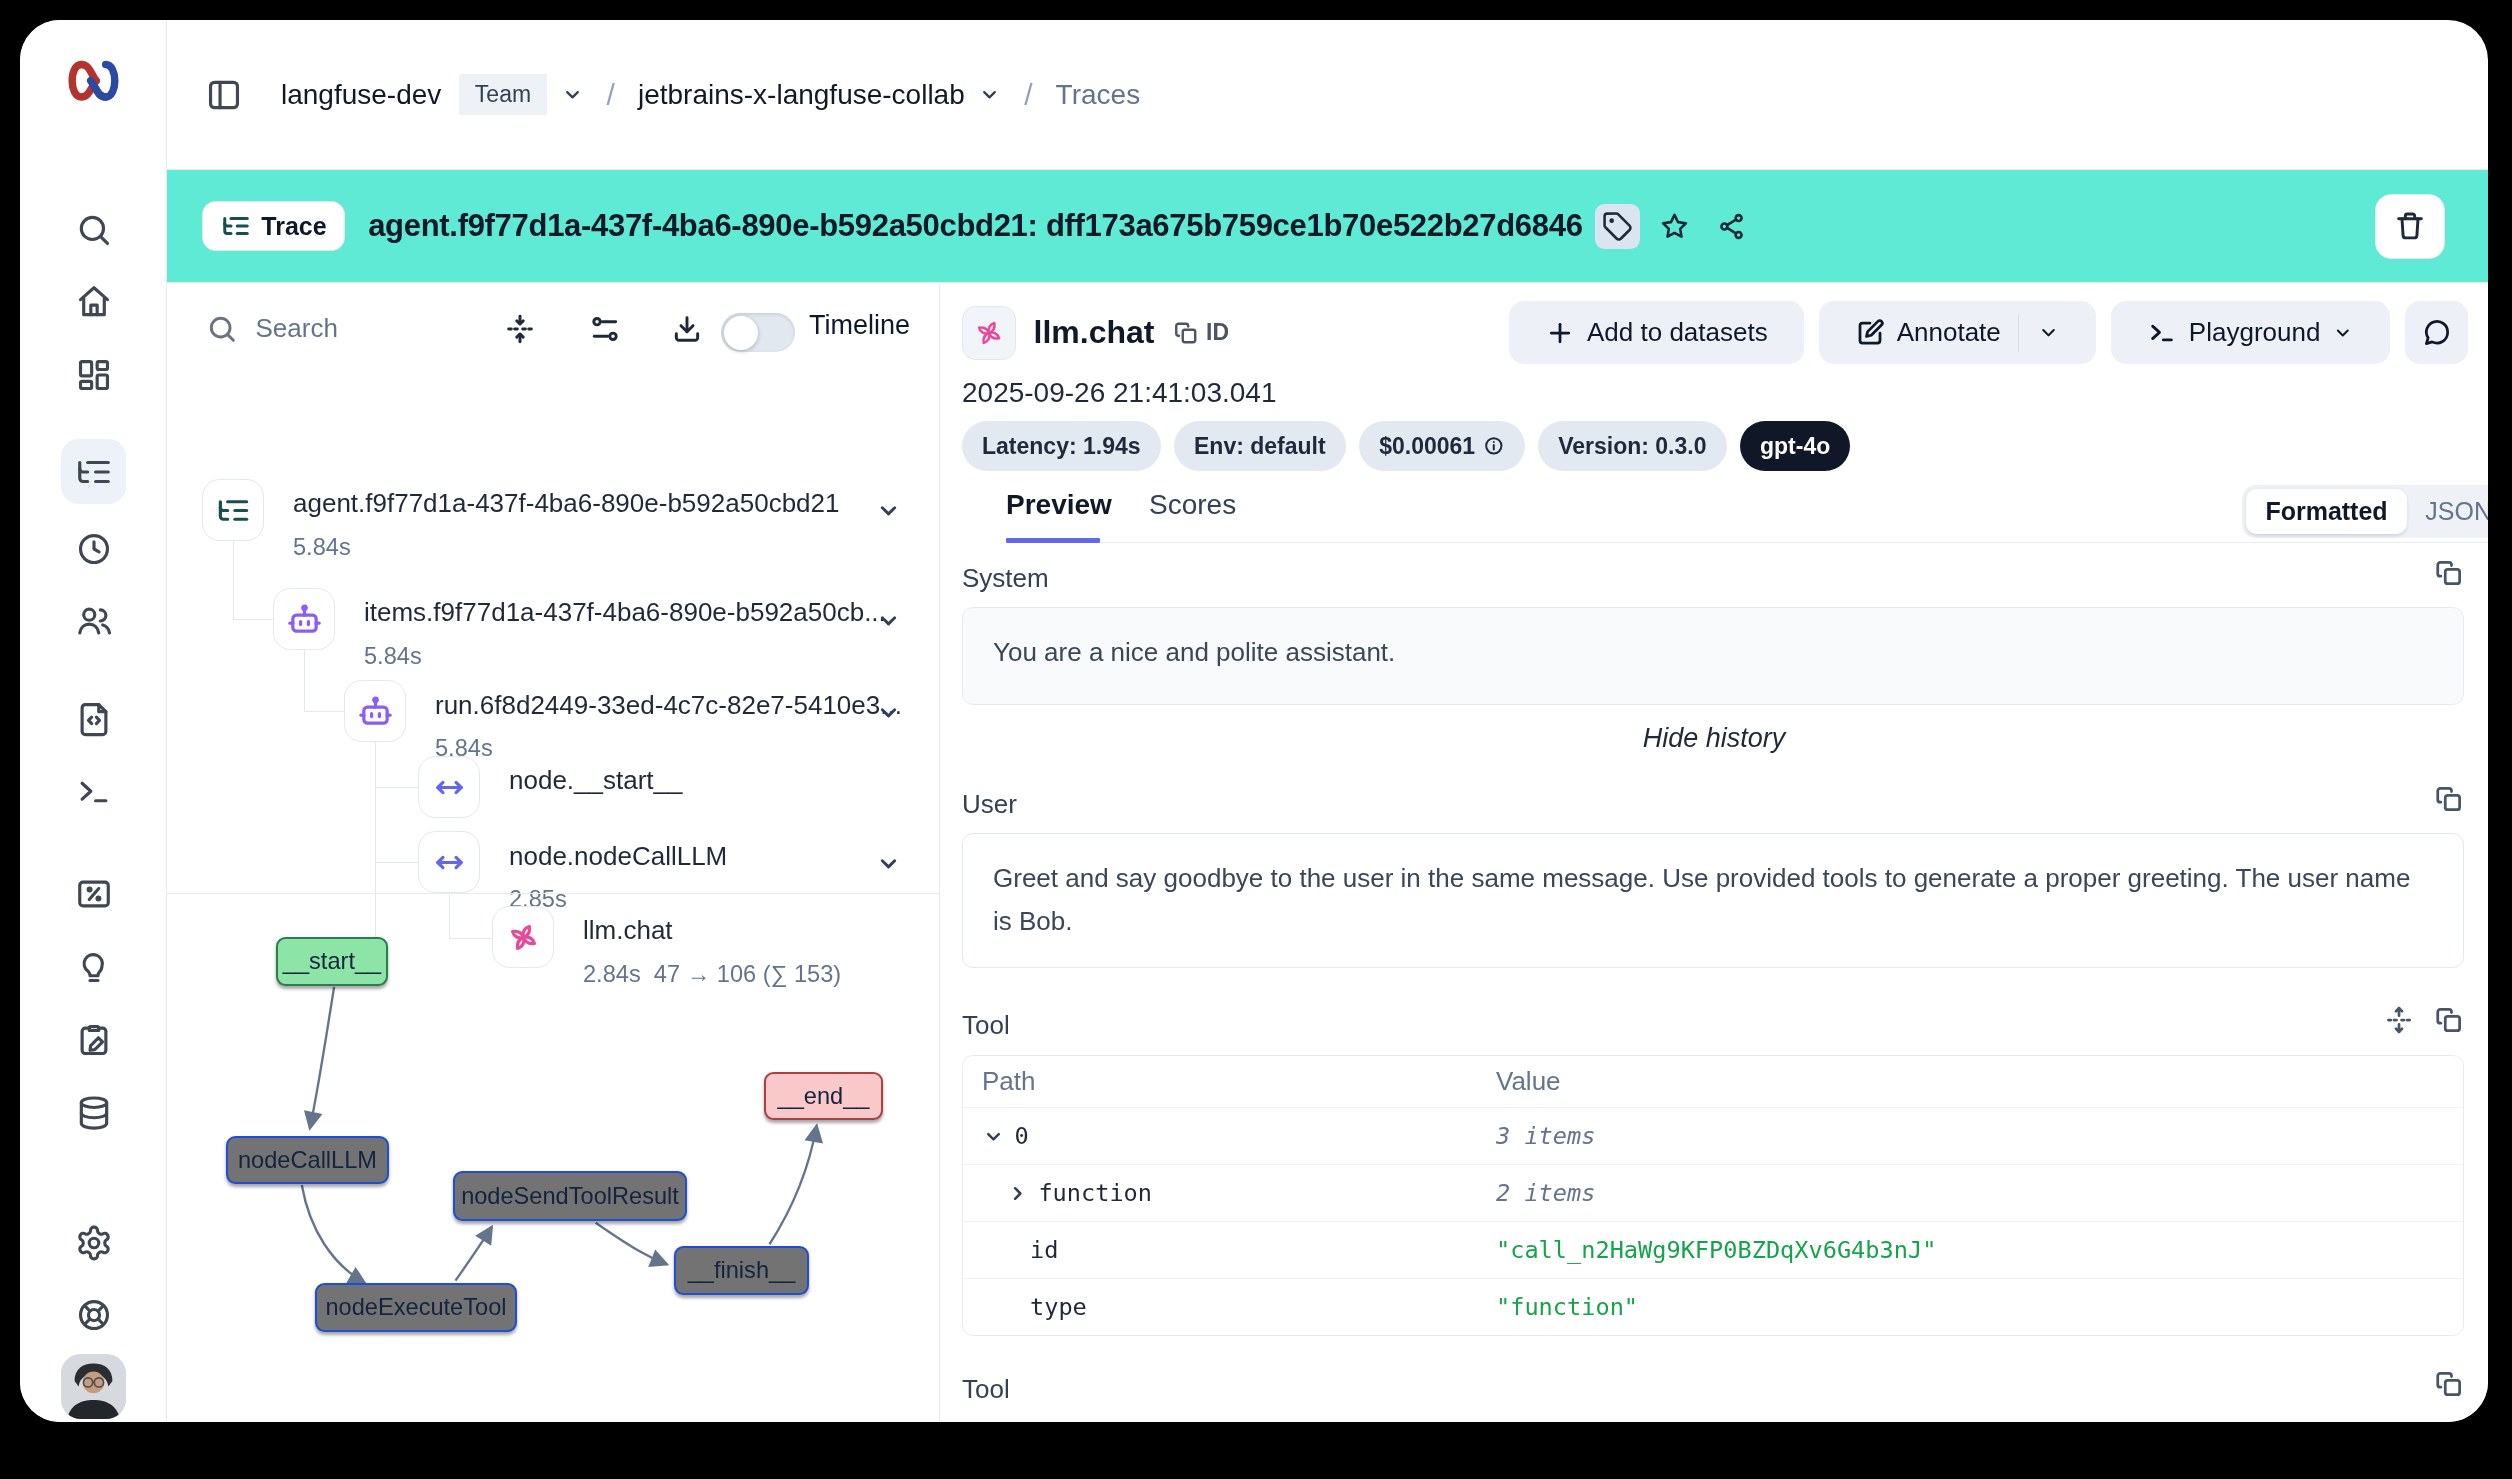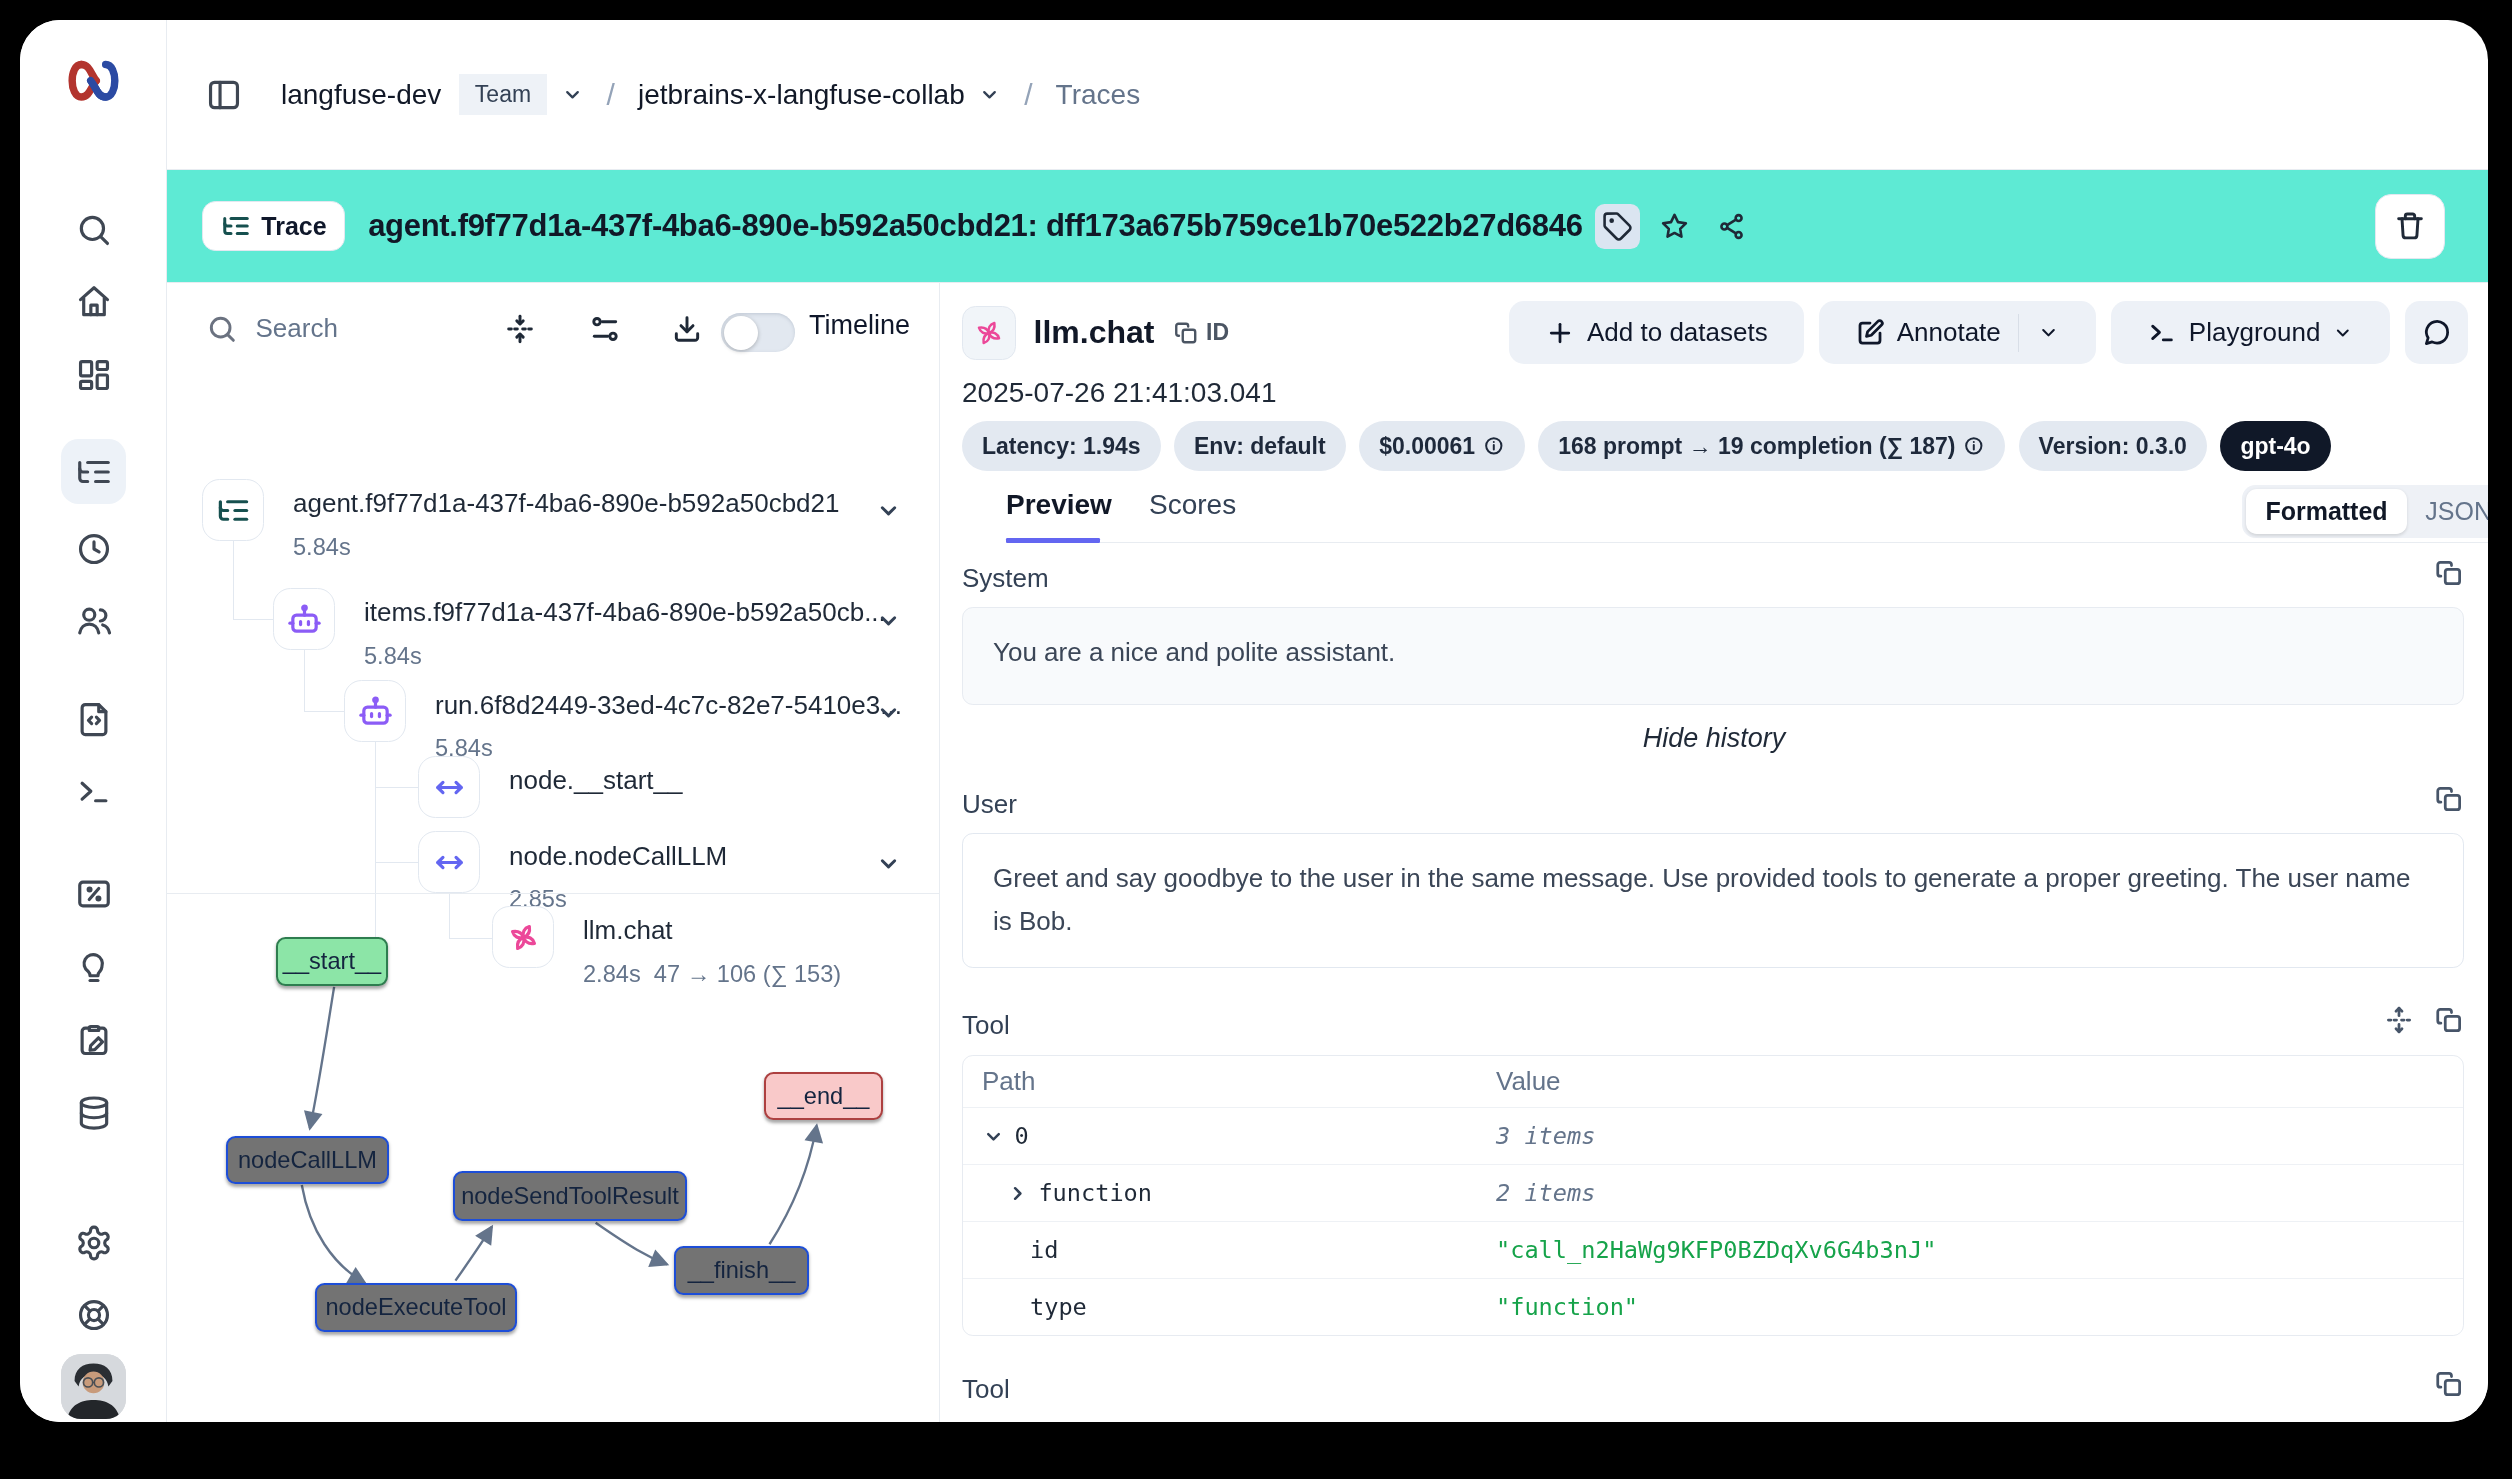--- a/index.html
+++ b/index.html
@@ -507,38 +507,30 @@
             </svg>
         </div>
         <div class="btn square">
           <svg viewBox="0 0 24 24">
               <path d="M20.5 11.5a8.5 8.5 0 0 1-12.4 7.6L3.5 20.5l1.4-4.6a8.5 8.5 0 1 1 15.6-4.4z"></path>
             </svg>
         </div>
       </div>
     </div>
 
-    <div class="rp-time">2025-07-26 21:41:03.041</div>
+    <div class="rp-time">2025-09-26 21:41:03.041</div>
     <div class="badges" id="badges">
         <div class="badge">
           <span>Latency: 1.94s</span>
         </div>
         <div class="badge">
           <span>Env: default</span>
         </div>
         <div class="badge">
           <span>$0.00061</span>
-          <svg viewBox="0 0 24 24">
-            <circle cx="12" cy="12" r="8.5"></circle>
-            <path d="M12 11v5"></path>
-            <path d="M12 7.8h.01"></path>
-          </svg>
-        </div>
-        <div class="badge">
-          <span>168 prompt → 19 completion (∑ 187)</span>
           <svg viewBox="0 0 24 24">
             <circle cx="12" cy="12" r="8.5"></circle>
             <path d="M12 11v5"></path>
             <path d="M12 7.8h.01"></path>
           </svg>
         </div>
         <div class="badge">
           <span>Version: 0.3.0</span>
         </div>
         <div class="badge dark">

